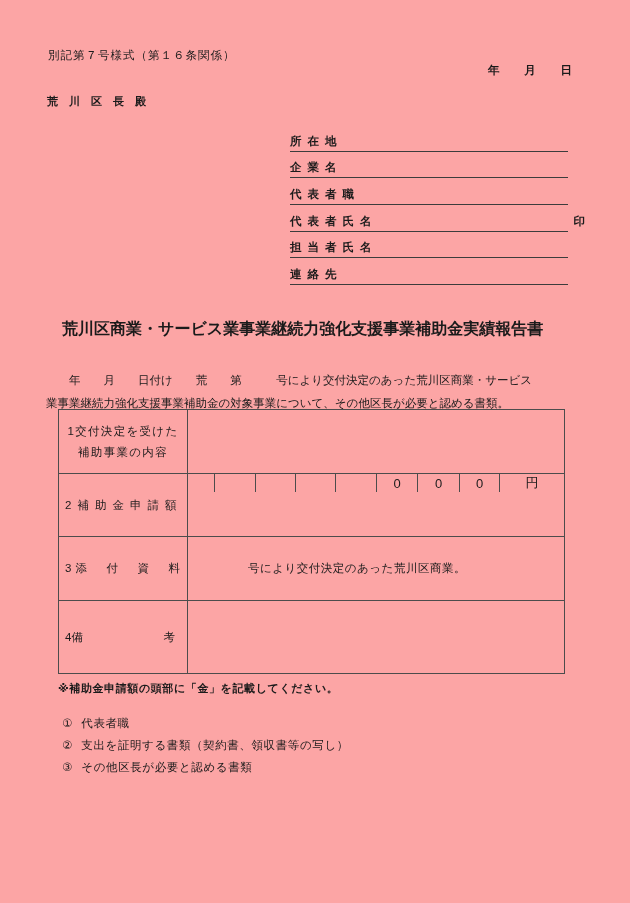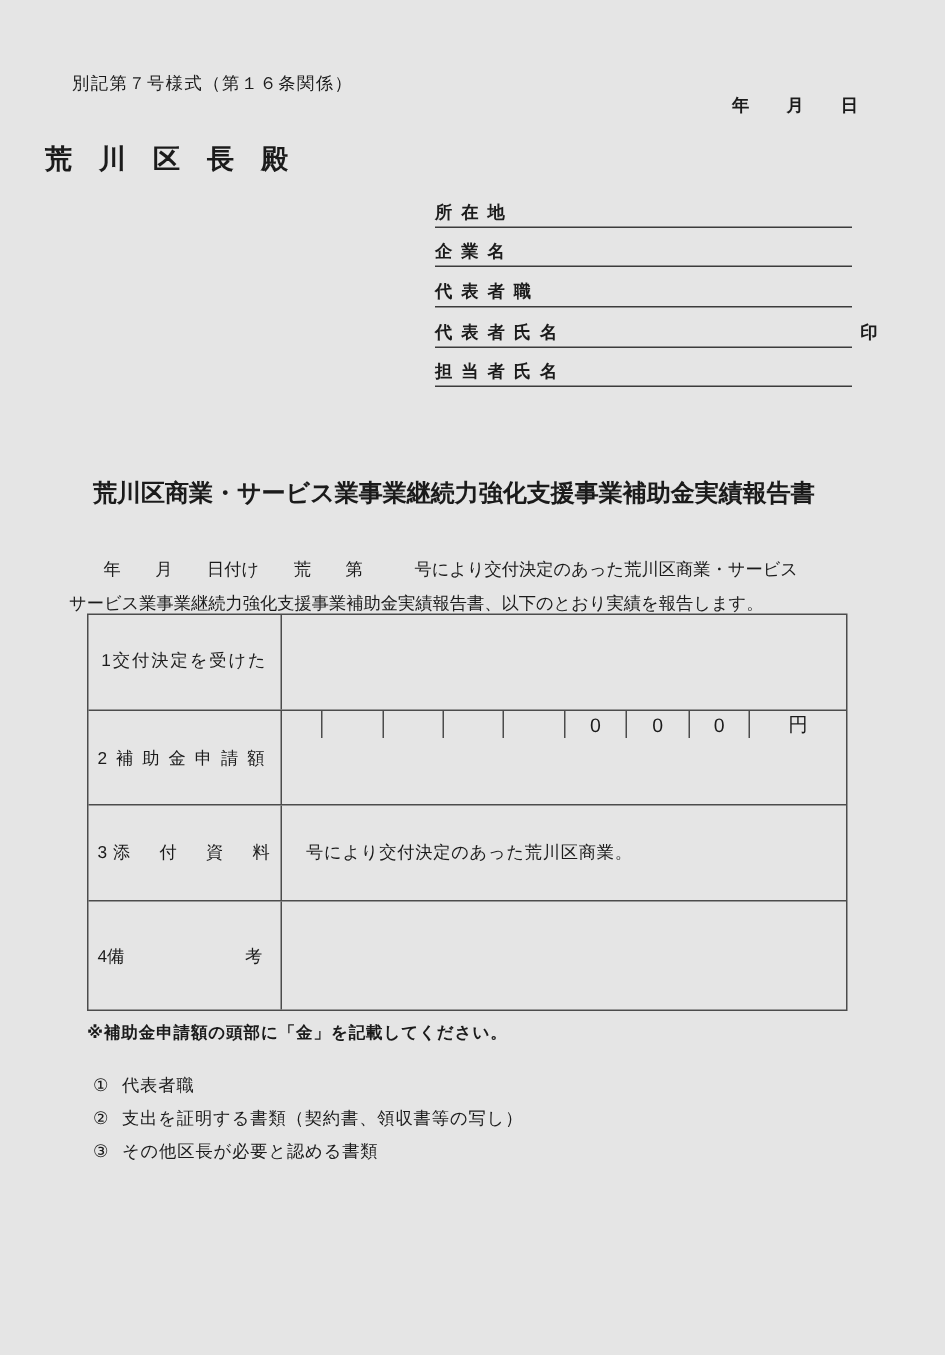--- a/index.html
+++ b/index.html
@@ -1,35 +1,35 @@
 <!DOCTYPE html>
 <html><head>
 <meta charset="utf-8">
 <style>
   html,body { margin:0; padding:0; background:#ffffff; }
   .page {
-    position:relative; width:630px; height:903px; background:#e5e5e5;
+    position:relative; width:630px; height:903px; background:#fca5a5;
     font-family:"Liberation Sans","DejaVu Sans",sans-serif; color:#1b1b1b;
     overflow:hidden;
   }
   .page * { box-sizing:border-box; }
 
   .form-number {
     position:absolute; left:48px; top:48px;
     font-family:"Liberation Serif","DejaVu Serif",serif;
     font-size:11.5px; letter-spacing:1px; white-space:nowrap;
   }
   .date-line {
     position:absolute; left:488px; top:63px; width:84px;
     display:flex; justify-content:space-between;
     font-size:11.5px; font-weight:600;
   }
   .addressee {
-    position:absolute; left:30px; top:94px;
-    font-size:18px; font-weight:600; white-space:nowrap;
+    position:absolute; left:47px; top:94px;
+    font-size:11px; font-weight:600; white-space:nowrap;
   }
 
   .applicant-block { position:absolute; left:290px; top:125px; width:278px; }
   .applicant-row { position:relative; height:26.7px; border-bottom:1px solid #3c3c3c; }
   .applicant-label {
     position:absolute; left:0; bottom:2px;
     font-size:11.5px; letter-spacing:6px; white-space:nowrap; font-weight:600;
   }
   .seal { position:absolute; right:-17px; bottom:2px; font-size:11.5px; letter-spacing:0; font-weight:600; }
 
@@ -39,21 +39,21 @@
   }
   .body-par { position:absolute; left:46px; top:353px; font-size:11.5px; line-height:23px; font-weight:500;margin-top:16px; }
   .body-line { white-space:nowrap; }
 
   .main-table {
     position:absolute; left:58px; top:409px; width:507px; height:265px;
     border:1px solid #4c4c4c; display:flex; flex-direction:column;
   }
   .tr { display:flex; border-bottom:1px solid #4c4c4c; flex:none; }
   .tr4 { flex:1; border-bottom:none; }
-  .tr1 { height:64px; } .tr2 { height:63px; } .tr3 { height:64px; }
+  .tr1 { height:64px; } .tr2 { height:63px; } .tr3 { height:64px;gap:44px; }
   .tl { width:129px; flex:none; border-right:1px solid #4c4c4c; font-weight:500; }
   .tc { flex:1; }
   .tr1 .tl { display:flex; flex-direction:column; justify-content:center; }
   .lbl-line { text-align:center; font-size:11.5px; letter-spacing:1.3px; line-height:21px; white-space:nowrap; }
   .tr2 .tl, .tr3 .tl, .tr4 .tl {
     display:flex; align-items:center; padding-left:6px;
     font-size:11.5px; white-space:nowrap;
   }
   .tr2 .tl { letter-spacing:6px; }
   .tr3 .tl { letter-spacing:4px; }
@@ -99,34 +99,38 @@
     <div class="applicant-row">
       <span class="applicant-label">代表者職</span>
     </div>
     <div class="applicant-row">
       <span class="applicant-label">代表者氏名</span>
       <span class="seal">印</span>
     </div>
     <div class="applicant-row">
       <span class="applicant-label">担当者氏名</span>
     </div>
+    <div class="applicant-row">
+      <span class="applicant-label">連絡先</span>
+    </div>
   </div>
 
   <div class="doc-title">荒川区商業・サービス業事業継続力強化支援事業補助金実績報告書</div>
 
   <div class="body-par">
     <div class="body-line">　　年　　月　　日付け　　荒　　第　　　号により交付決定のあった荒川区商業・サービス</div>
-    <div class="body-line">サービス業事業継続力強化支援事業補助金実績報告書、以下のとおり実績を報告します。</div>
+    <div class="body-line">業事業継続力強化支援事業補助金の対象事業について、その他区長が必要と認める書類。</div>
   </div>
 
   <div class="main-table">
 
     <div class="tr tr1">
       <div class="tl">
         <div class="lbl-line">1交付決定を受けた</div>
+        <div class="lbl-line">補助事業の内容</div>
       </div>
       <div class="tc"></div>
     </div>
 
     <div class="tr tr2">
       <div class="tl">2補助金申請額</div>
       <div class="tc">
         <div class="amount-row">
           <div class="ac ac0"></div>
           <div class="ac ac1"></div>

